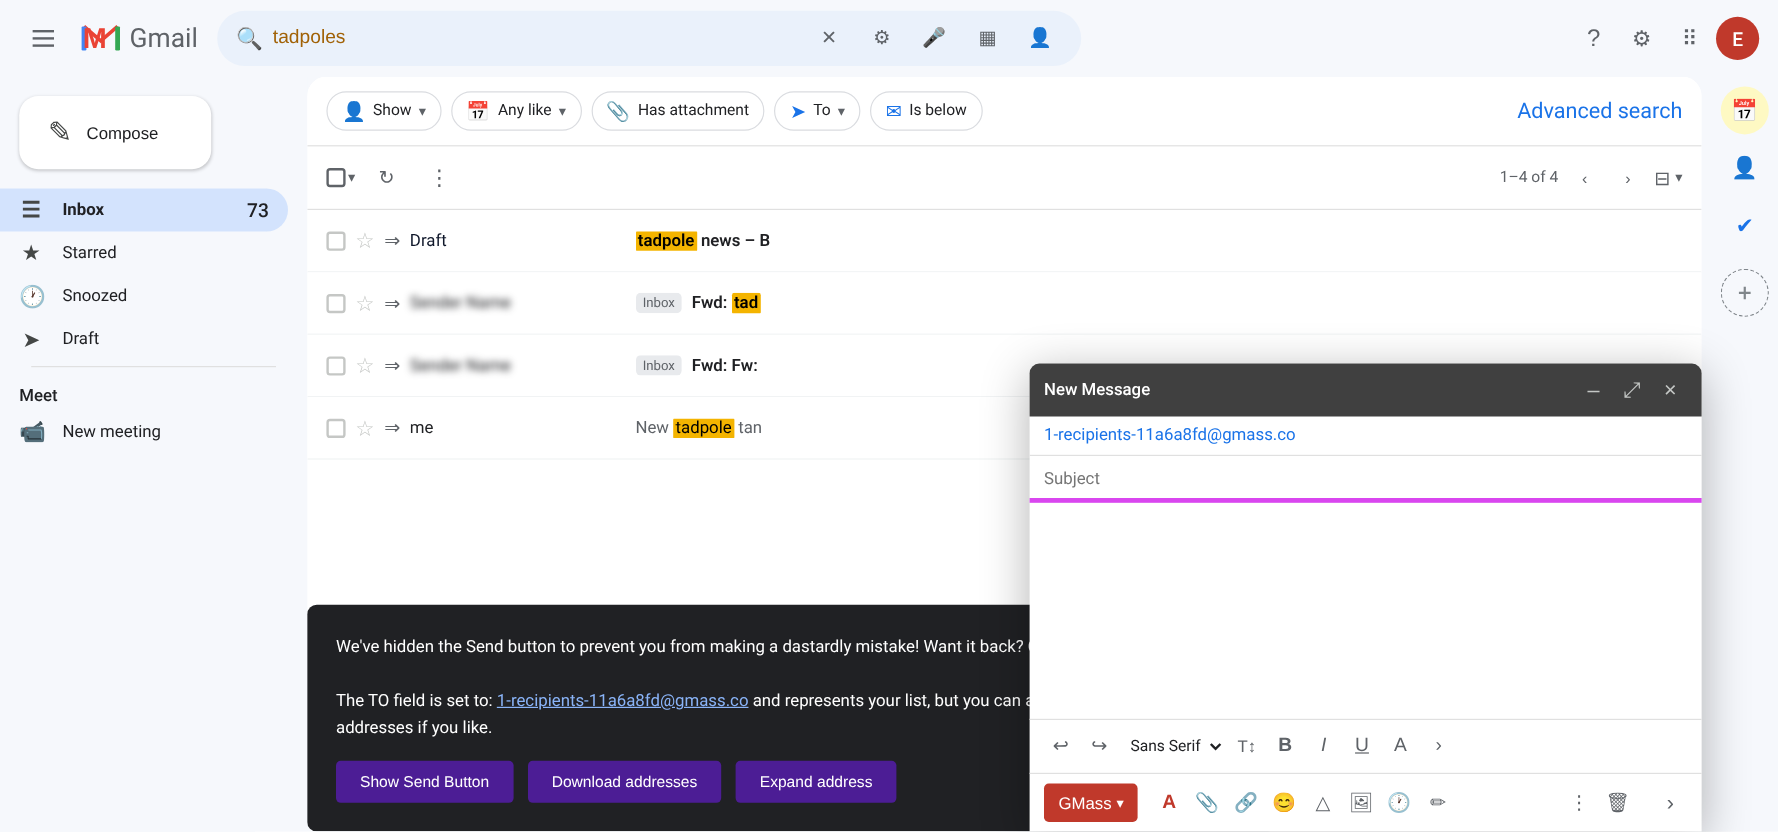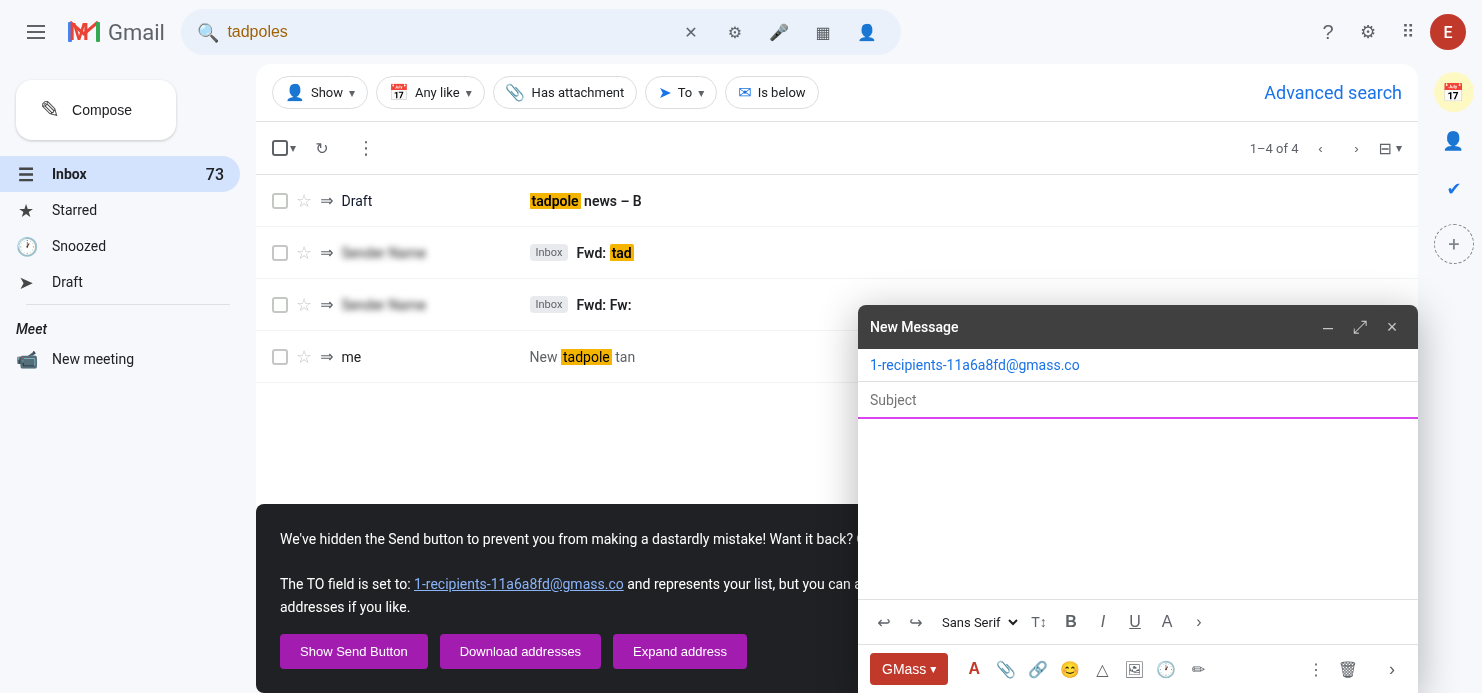--- a/index.html
+++ b/index.html
@@ -22,21 +22,21 @@
     .main { display: flex; flex: 1; overflow: hidden; }
 
     
     .sidebar { width: 256px; padding: 8px 0; background: #f6f8fc; flex-shrink: 0; overflow-y: auto; }
     .compose-btn { margin: 8px 16px 16px; background: #fff; border: none; border-radius: 16px; padding: 16px 24px; display: flex; align-items: center; gap: 12px; font-size: 14px; font-weight: 500; cursor: pointer; box-shadow: 0 1px 3px rgba(0,0,0,0.2); color: #202124; width: 160px; }
     .nav-item { display: flex; align-items: center; gap: 16px; padding: 4px 16px; height: 36px; border-radius: 0 18px 18px 0; cursor: pointer; font-size: 14px; color: #202124; position: relative; margin-right: 16px; }
     .nav-item.active { background: #d3e3fd; font-weight: 700; }
     .nav-item .nav-icon { font-size: 18px; color: #444746; width: 20px; text-align: center; }
     .nav-item .nav-label { flex: 1; }
     .nav-item .nav-count { font-size: 16px; font-weight: 500; color: #202124; }
-    .section-header { font-size: 14px; font-weight: 500; color: #202124; padding: 8px 16px 4px; margin-top: 8px; font-style: italic; }
+    .section-header { font-size: 14px; font-weight: 500; color: #202124; padding: 8px 16px 4px; margin-top: 8px; }
 
     
     .content { flex: 1; display: flex; flex-direction: column; background: #fff; border-radius: 16px; margin: 0 8px 8px 0; overflow: hidden; }
 
     
     .filter-bar { display: flex; align-items: center; gap: 8px; padding: 12px 16px; border-bottom: 1px solid #e0e0e0; background: #fff; flex-shrink: 0; }
     .filter-chip { display: flex; align-items: center; gap: 6px; padding: 6px 12px; border: 1px solid #dadce0; border-radius: 20px; font-size: 13px; color: #202124; cursor: pointer; background: #fff; white-space: nowrap; }
     .filter-chip .chevron { font-size: 12px; color: #5f6368; }
     .advanced-search-link { color: #1a73e8; font-size: 18px; cursor: pointer; margin-left: auto; white-space: nowrap; }
 
@@ -62,35 +62,35 @@
     .subject { font-weight: 600; color: #202124; flex-shrink: 0; }
     .preview { color: #5f6368; font-weight: 400; overflow: hidden; text-overflow: ellipsis; white-space: nowrap; }
     .highlight { background: #f4b400; color: #000000; padding: 1px 2px; border-radius: 2px; }
 
     
     .notification-overlay { position: absolute; left: 0; bottom: 0; width: 810px; background: #202124; border-radius: 8px; padding: 24px; color: white; z-index: 100; }
     .notification-text { font-size: 14px; line-height: 1.6; margin-bottom: 16px; }
     .notification-text a { color: #8ab4f8; }
     .notification-close { position: absolute; top: 12px; right: 12px; background: transparent; border: none; color: #9aa0a6; cursor: pointer; font-size: 18px; }
     .notification-buttons { display: flex; gap: 12px; }
-    .notif-btn { padding: 10px 20px; background: #a21caf; color: white; border: none; border-radius: 4px; font-size: 13px; font-weight: 500; cursor: pointer; white-space: nowrap; }
+    .notif-btn { padding: 10px 20px; background: #4c1d95; color: white; border: none; border-radius: 4px; font-size: 13px; font-weight: 500; cursor: pointer; white-space: nowrap; }
 
     
     .right-panel { width: 56px; background: #f6f8fc; display: flex; flex-direction: column; align-items: center; padding: 8px 0; gap: 8px; flex-shrink: 0; }
     .right-panel-icon { width: 40px; height: 40px; border-radius: 50%; display: flex; align-items: center; justify-content: center; cursor: pointer; font-size: 18px; color: #5f6368; }
     .right-panel-add { width: 40px; height: 40px; border-radius: 50%; border: 1px dashed #80868b; display: flex; align-items: center; justify-content: center; cursor: pointer; font-size: 20px; color: #80868b; margin-top: 8px; }
 
     
     .compose-window { position: fixed; bottom: 0; right: 80px; width: 560px; background: #fff; border-radius: 8px 8px 0 0; box-shadow: 0 8px 40px rgba(0,0,0,0.3); z-index: 200; display: flex; flex-direction: column; }
     .compose-header { background: #404040; color: white; padding: 8px 12px; border-radius: 8px 8px 0 0; display: flex; align-items: center; justify-content: space-between; cursor: pointer; }
     .compose-title { font-size: 14px; font-weight: 500; }
     .compose-header-icons { display: flex; gap: 4px; }
     .compose-header-icon { background: transparent; border: none; color: #c4c7c5; cursor: pointer; font-size: 18px; width: 28px; height: 28px; display: flex; align-items: center; justify-content: center; border-radius: 50%; }
     .compose-to-field { border-bottom: 1px solid #e0e0e0; padding: 8px 12px; font-size: 14px; color: #202124; display: flex; align-items: center; }
-    .compose-subject-field { border-bottom: 2px solid #d946ef; padding: 8px 12px; }
+    .compose-subject-field { border-bottom: 4px solid #d946ef; padding: 8px 12px; }
     .compose-subject-input { width: 100%; border: none; outline: none; font-size: 14px; color: #9aa0a6; font-family: inherit; }
     .compose-body { flex: 1; min-height: 200px; padding: 12px; font-size: 14px; color: #202124; }
     .compose-toolbar { border-top: 1px solid #e0e0e0; padding: 8px 12px; display: flex; align-items: center; gap: 4px; }
     .compose-toolbar-btn { background: transparent; border: none; cursor: pointer; color: #5f6368; font-size: 16px; width: 28px; height: 28px; display: flex; align-items: center; justify-content: center; border-radius: 50%; }
     .font-select { border: none; background: transparent; font-size: 13px; color: #202124; cursor: pointer; outline: none; font-family: inherit; padding: 2px 4px; }
     .compose-footer { display: flex; align-items: center; padding: 8px 12px; gap: 8px; border-top: 1px solid #e0e0e0; }
     .gmass-btn { background: #c0392b; color: white; border: none; border-radius: 4px; padding: 8px 12px; font-size: 14px; font-weight: 500; cursor: pointer; display: flex; align-items: center; gap: 4px; }
     .gmass-chevron { font-size: 12px; }
     .footer-icons { display: flex; align-items: center; gap: 4px; margin-left: 4px; }
     .footer-icon-btn { background: transparent; border: none; cursor: pointer; color: #5f6368; font-size: 16px; width: 28px; height: 28px; display: flex; align-items: center; justify-content: center; border-radius: 50%; }

